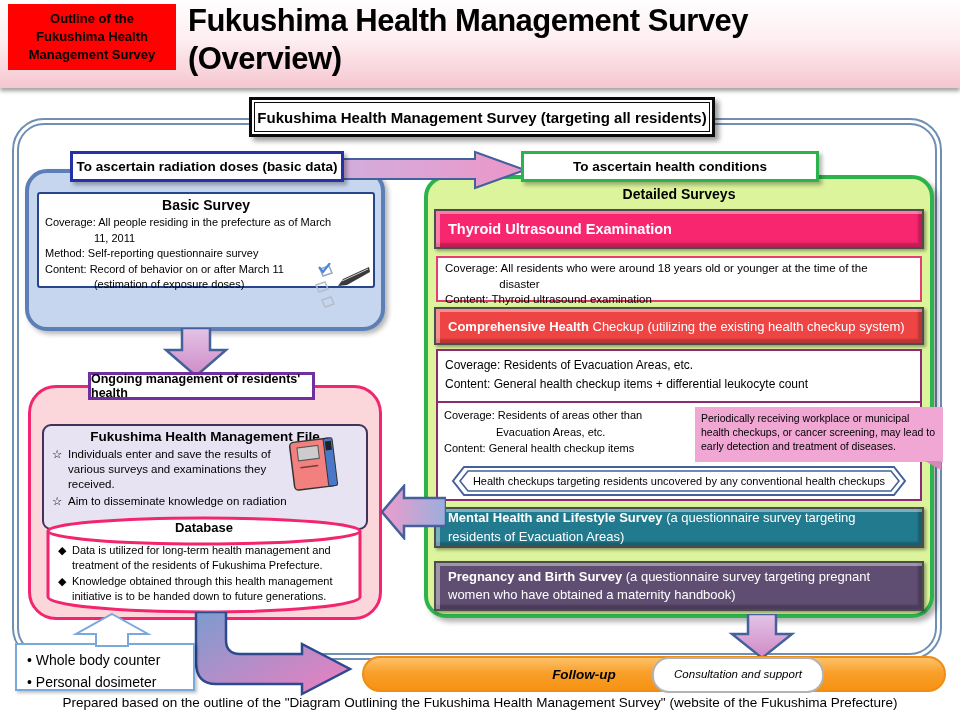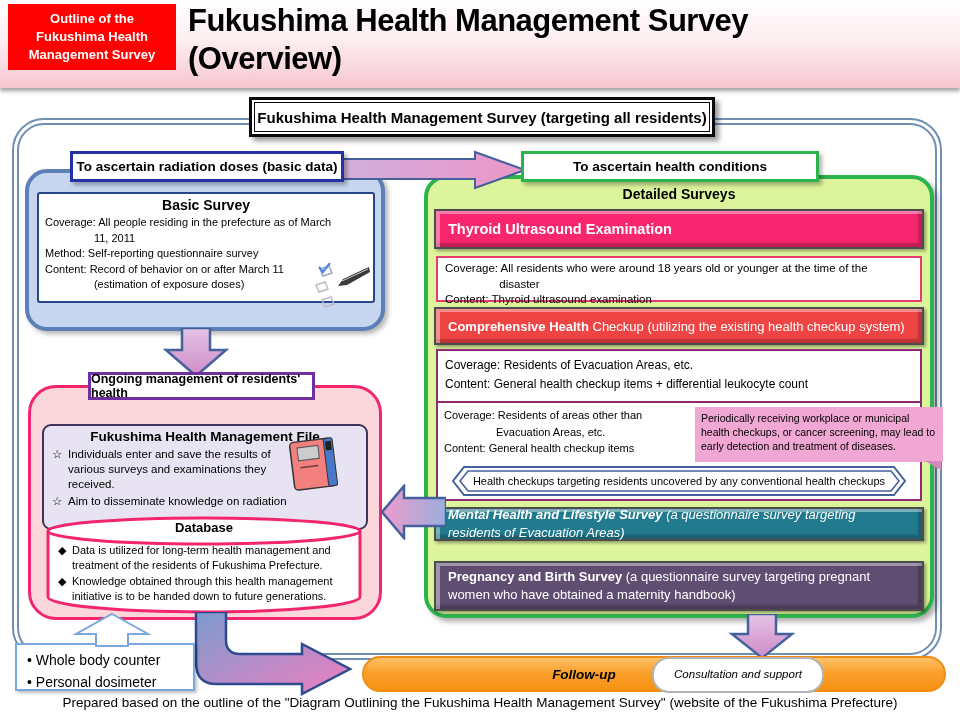--- a/index.html
+++ b/index.html
@@ -6,21 +6,21 @@
   body{
     width:960px;height:720px;position:relative;background:#fff;overflow:hidden;
     font-family:"Liberation Sans","DejaVu Sans",sans-serif;color:#000;
   }
   .abs{position:absolute;}
 
   
   .header{left:0;top:0;width:960px;height:88px;
     background:linear-gradient(180deg,#fffefe 0%,#fdeef1 45%,#f6c6d0 100%);
     box-shadow:0 3px 4px rgba(110,110,110,.65);z-index:6;}
-  .badge{left:8px;top:4px;width:168px;height:66px;background:#fe0100;color:#ffffff;
+  .badge{left:8px;top:4px;width:168px;height:66px;background:#fe0100;color:#000000;
     font-weight:bold;font-size:13px;line-height:1.4;text-align:center;
     display:flex;align-items:center;justify-content:center;white-space:pre-line;}
   .page-title{left:188px;top:2px;font-size:31px;font-weight:bold;line-height:1.22;
     white-space:pre-line;letter-spacing:-.5px;}
 
   
   .frame{left:12px;top:118px;width:930px;height:542px;border:7px double #6f8fb3;
     border-radius:32px;z-index:0;background:#fff;box-sizing:border-box;}
 
   
@@ -31,21 +31,21 @@
 
   
   .branch{background:#fff;display:flex;align-items:center;justify-content:center;
     font-weight:bold;font-size:13.5px;z-index:4;box-shadow:3px 3px 4px rgba(0,0,0,.3);box-sizing:border-box;}
   .lbl-left{left:70px;top:151px;width:274px;height:31px;border:3px solid #2531a4;}
   .lbl-right{left:521px;top:151px;width:298px;height:31px;border:3px solid #2db34c;}
 
   
   .blue-c{left:25px;top:169px;width:360px;height:162px;background:#c7d6ef;
     border:4px solid #5b7fb6;border-radius:22px;box-shadow:3px 3px 5px rgba(0,0,0,.3);z-index:1;box-sizing:border-box;}
-  .basic-box{left:37px;top:192px;width:338px;height:111px;background:#fff;
+  .basic-box{left:37px;top:192px;width:338px;height:96px;background:#fff;
     border:2px solid #26458c;border-radius:3px;z-index:2;box-sizing:border-box;}
   .basic-title{text-align:center;font-weight:bold;font-size:14px;padding-top:3px;}
   .basic-body{padding:2px 5px 0 6px;font-size:11px;line-height:1.42;white-space:pre-wrap;}
 
   .ongoing{left:88px;top:372px;width:227px;height:28px;border:3px solid #7030a0;background:#fff;
     display:flex;align-items:center;justify-content:center;font-weight:bold;font-size:12.5px;z-index:4;box-sizing:border-box;}
   .pink-c{left:28px;top:385px;width:354px;height:235px;background:#fbd7dc;
     border:3px solid #f2256e;border-radius:28px;z-index:1;box-sizing:border-box;}
   .file-box{left:42px;top:424px;width:326px;height:106px;background:#e8e3f3;
     border:2px solid #41325a;border-radius:9px;z-index:2;box-sizing:border-box;}
@@ -61,21 +61,21 @@
   
   .green-c{left:424px;top:175px;width:510px;height:443px;background:#dcf49b;
     border:4px solid #2db34c;border-radius:22px;box-shadow:4px 4px 5px rgba(0,0,0,.3);z-index:1;box-sizing:border-box;}
   .detailed-title{left:424px;top:186px;width:510px;text-align:center;font-weight:bold;font-size:14px;z-index:2;}
   .banner{left:434px;width:490px;border:2px solid #4d4d4d;color:#fff;display:flex;align-items:center;
     padding:12px 12px;z-index:2;box-sizing:border-box;
     box-shadow:inset 4px 3px 0 rgba(255,255,255,.4),inset -4px -4px 2px rgba(0,0,0,.22),2px 2px 3px rgba(0,0,0,.35);}
   .banner .b{font-weight:bold;}
   .thyroid-banner{top:209px;height:40px;background:#f8266e;font-weight:bold;font-size:14.5px;}
   .comp-banner{top:307px;height:38px;background:#ef4444;font-size:13px;white-space:nowrap;}
-  .mental-banner{top:507px;height:34px;background:#217a8e;font-size:13px;line-height:1.4;font-style:italic;}
+  .mental-banner{top:507px;height:41px;background:#217a8e;font-size:13px;line-height:1.4;}
   .preg-banner{top:561px;height:50px;background:#5f4d72;font-size:13px;line-height:1.4;}
   .covbox{left:436px;width:486px;background:#fff;z-index:2;white-space:pre-wrap;box-sizing:border-box;}
   .cov1{top:256px;height:46px;border:2px solid #e73c6e;font-size:11.5px;padding:3px 7px;line-height:1.35;}
   .cov2{top:349px;height:64px;border:2px solid #8e2a72;font-size:12px;padding:5px 7px;line-height:1.55;}
   .cov3{top:401px;height:100px;border:2px solid #8e2a72;}
   .cov3-text{left:444px;top:407px;width:222px;font-size:11px;line-height:1.5;white-space:pre-wrap;z-index:3;}
   .note{left:695px;top:407px;width:248px;height:55px;background:#f1a7d4;font-size:10.5px;
     line-height:1.35;padding:4px 6px;z-index:3;box-sizing:border-box;}
   .note:after{content:'';position:absolute;right:2px;bottom:-8px;width:0;height:0;
     border-left:16px solid transparent;border-top:9px solid #d489ba;}

